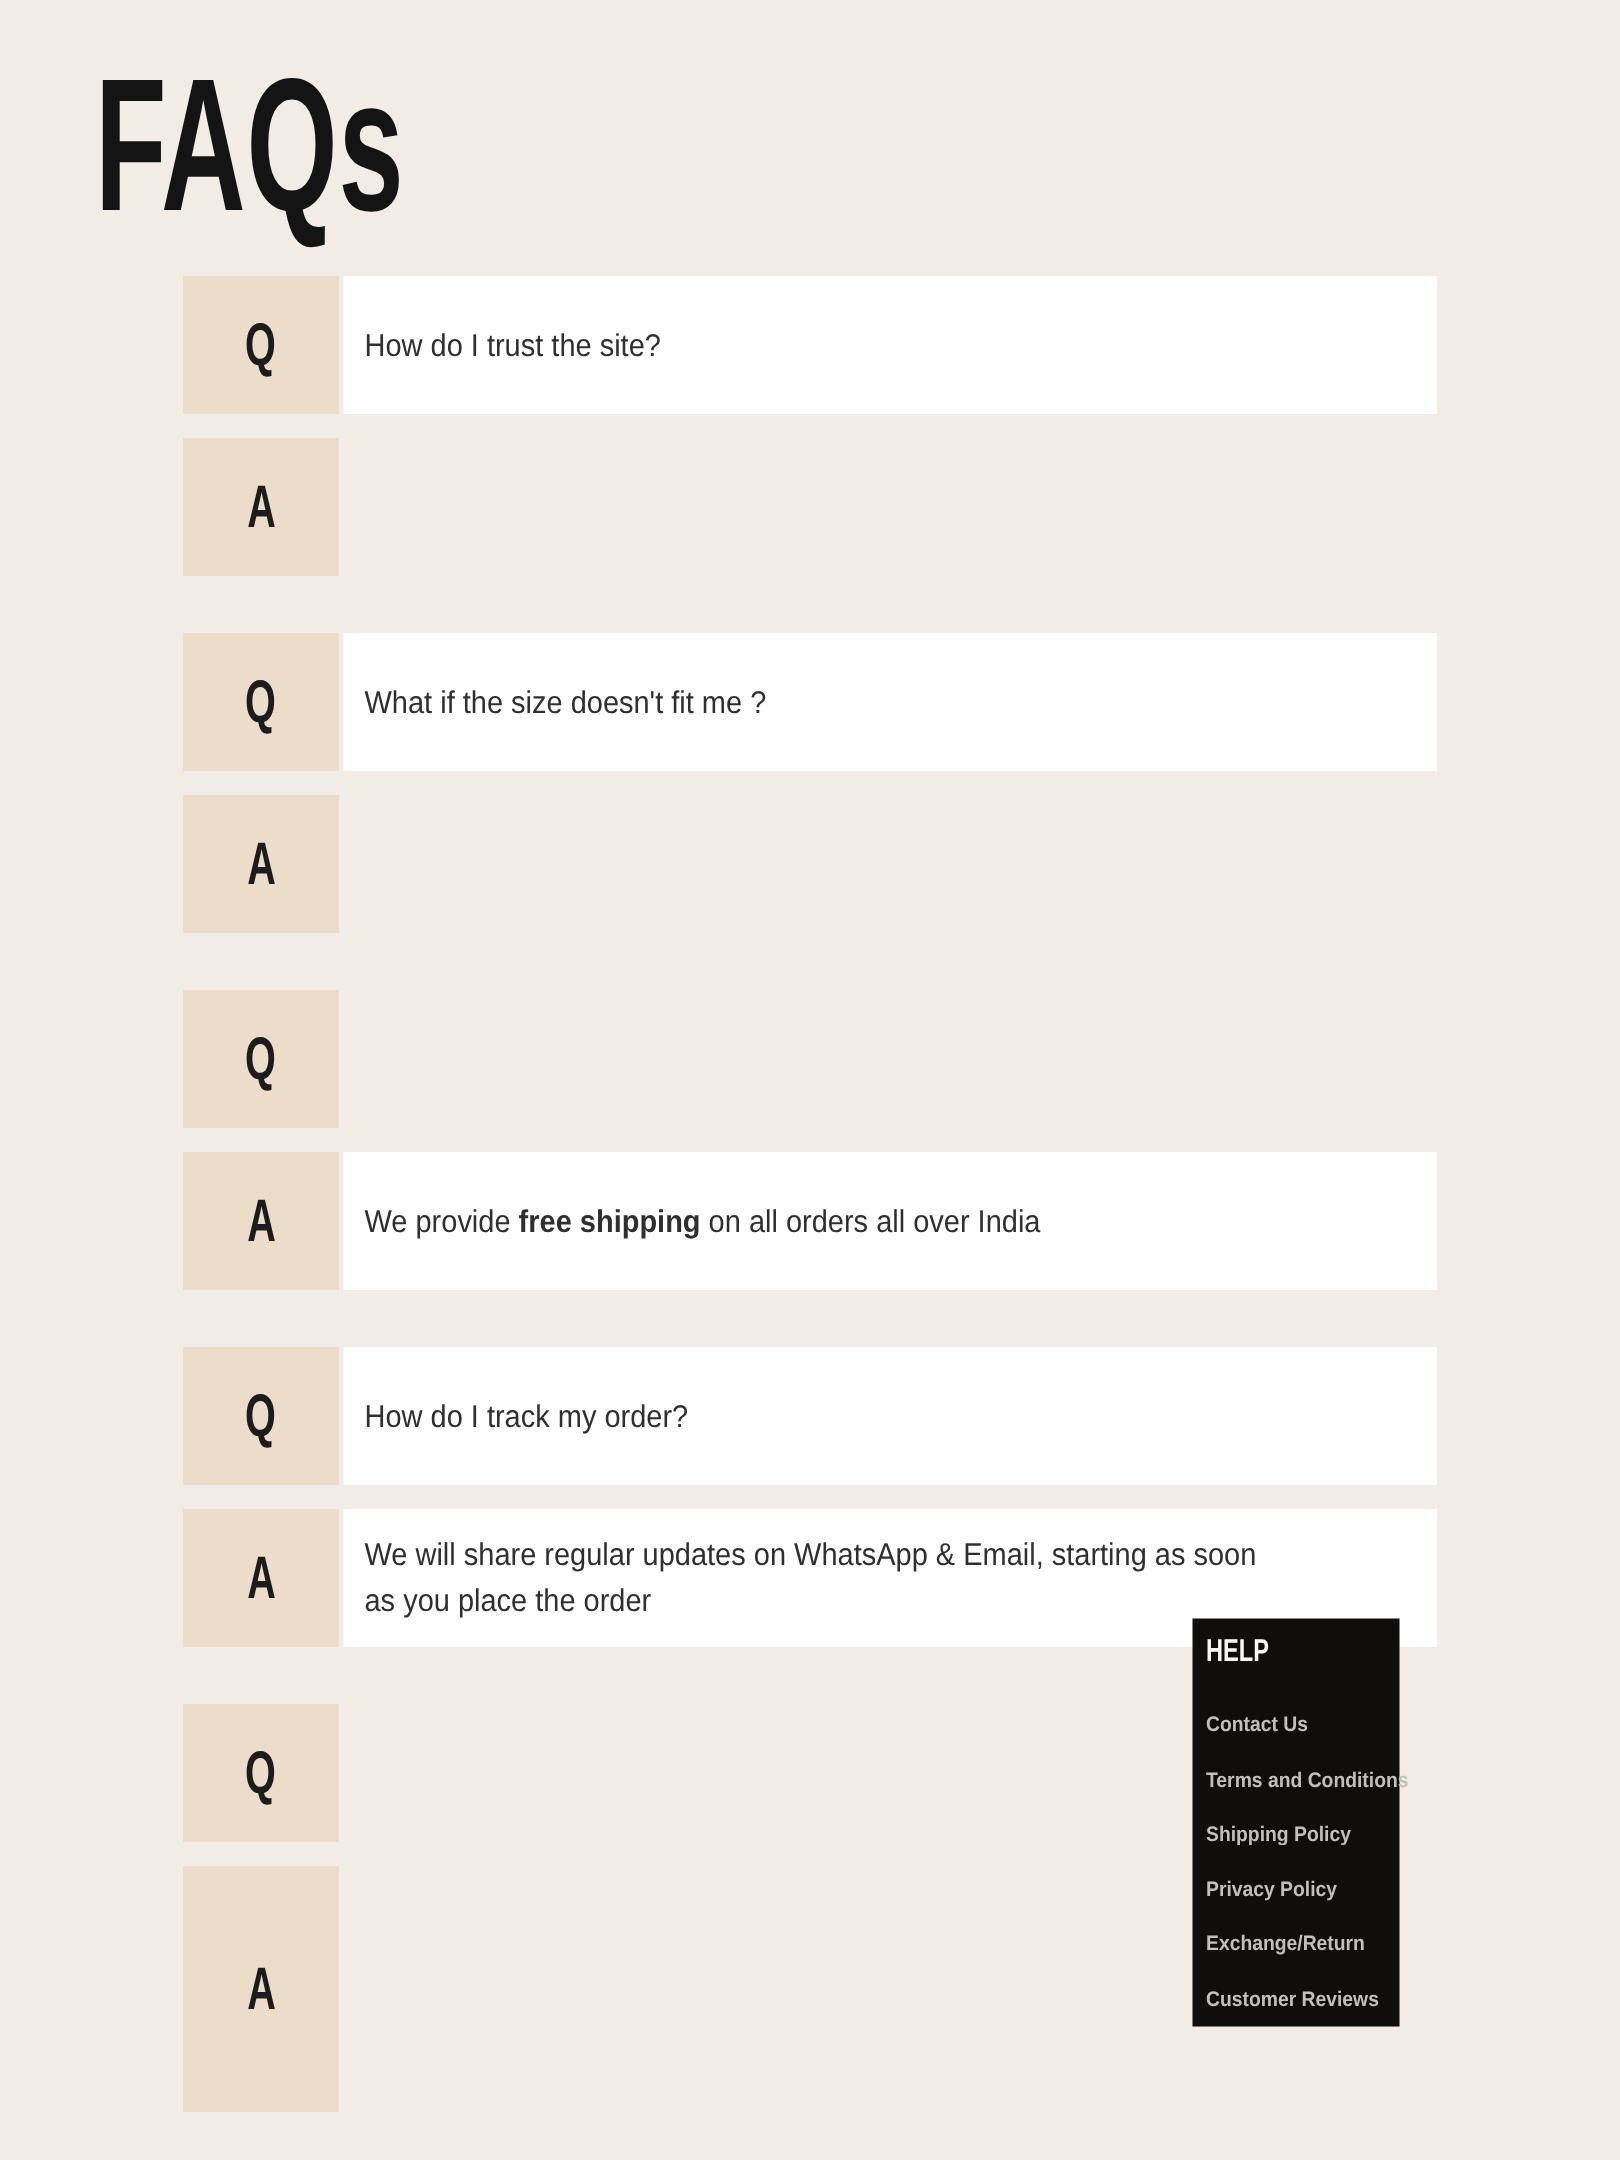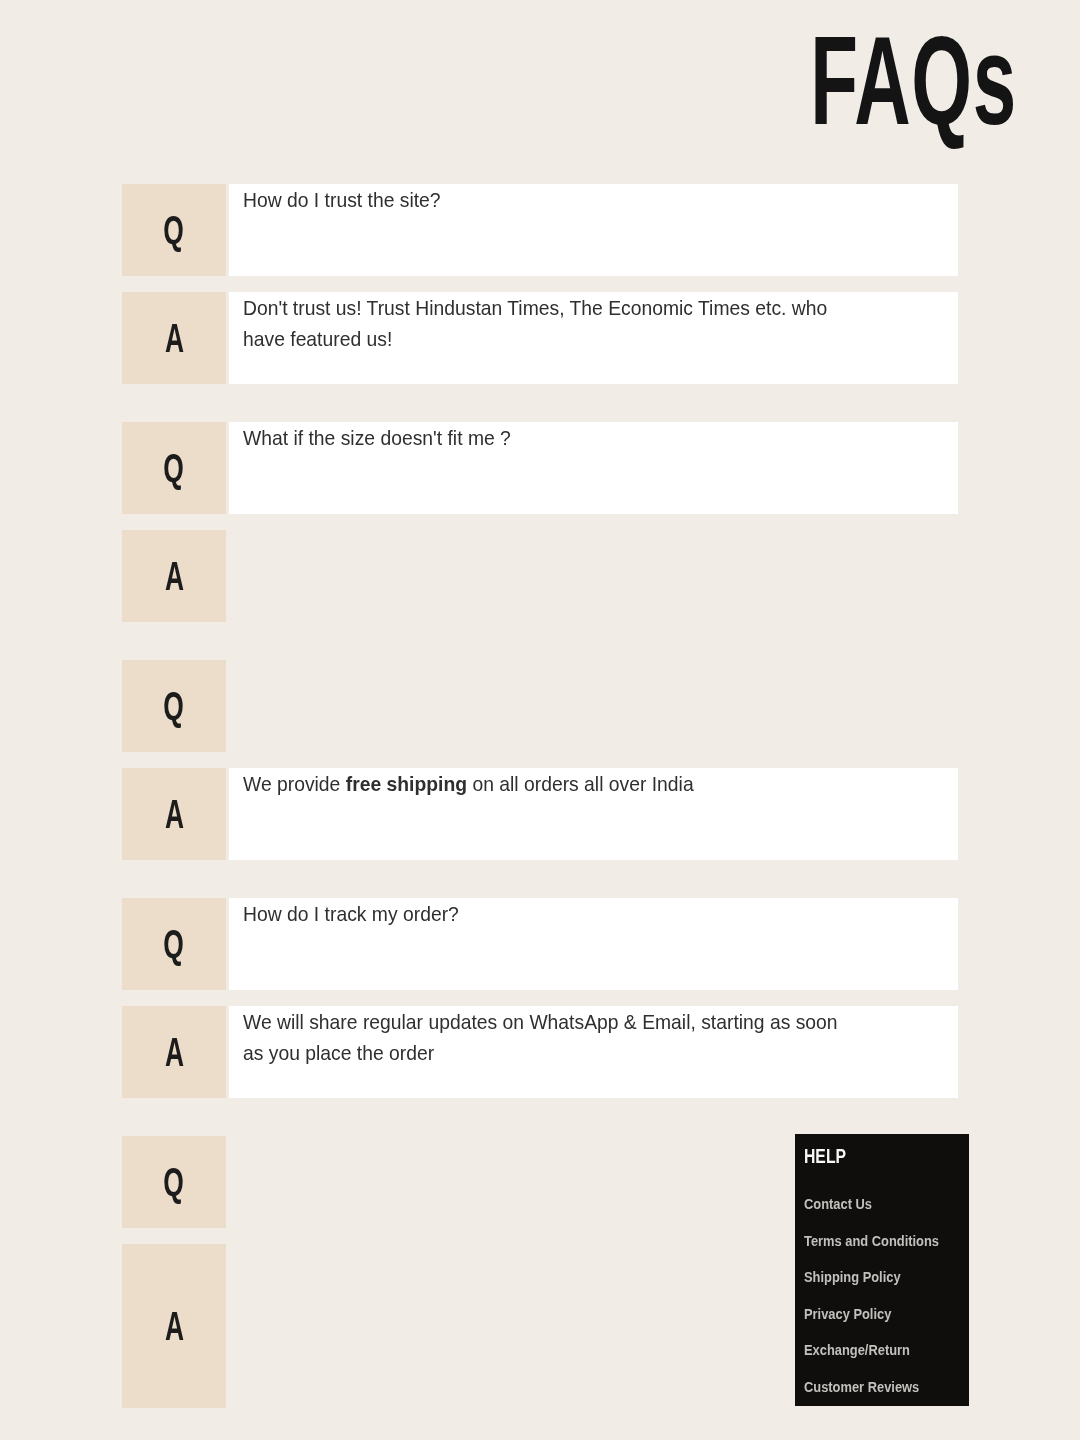--- a/index.html
+++ b/index.html
@@ -4,21 +4,21 @@
 <style>
   html, body { margin: 0; padding: 0; }
   body {
     width: 1080px; height: 1440px;
     background: var(--page-bg, #f2ece6);
     font-family: "Liberation Sans", sans-serif;
     position: relative; overflow: hidden;
   }
 
   
-  .title-wrap { text-align: right; padding-top: 18px; height: 140px; }
+  .title-wrap { text-align: left; padding-top: 34px; height: 140px; }
   .page-title {
     display: inline-block;
     font-size: 126px; font-weight: 700; line-height: 1;
     color: #141414; letter-spacing: 1px;
     transform: scaleX(0.62); transform-origin: 50% 50%;
   }
 
   
   .faq-list {
     position: absolute; left: 122px; top: 184px; width: 836px;
@@ -30,37 +30,37 @@
   .label {
     width: 104px; flex: 0 0 104px;
     background: var(--label-bg, #ecdcca);
     display: flex; align-items: center; justify-content: center;
     font-size: 40px; font-weight: 700; color: #1c1c1c;
   }
   .label .glyph { display:inline-block; transform: scaleX(0.66); }
   .card {
     flex: 1; margin-left: 3px;
     background: var(--card-bg, #ffffff);
-    display: flex; align-items: flex-start;
+    display: flex; align-items: center;
     padding: 0 14px; overflow: hidden;
   }
   .row-tall .card { align-items: flex-start; padding-top: 24px; }
   .lines {
     transform: scaleX(0.92); transform-origin: 0 50%;
     color: var(--text-color, #2f2f2f);
     font-size: 21px; line-height: 31px;
   }
   .row-tall .lines { transform-origin: 0 0; }
   .line { white-space: pre; }
   .line .b { font-weight: 700; }
 
   
   .help-box {
-    position: absolute; left: 795px; top: 1134px;
-    width: 174px; height: 272px; box-sizing: border-box;
+    position: absolute; left: 795px; top: 1079px;
+    width: 138px; height: 272px; box-sizing: border-box;
     background: var(--help-bg, #0f0e0c);
     padding: 11px 6px 0 9px;
   }
   .help-title {
     display: inline-block;
     color: #f7f7f7; font-size: 21px; font-weight: 700; line-height: 1;
     transform: scaleX(0.75); transform-origin: 0 50%;
   }
   .help-links { margin-top: 29px; display: flex; flex-direction: column; gap: 20.5px; }
   .help-link {
@@ -86,26 +86,20 @@
     <div class="card">
       <div class="lines">
           <div class="line"><span>How do I trust the site?</span></div>
         </div>
     </div>
   </div>
     <div class="row row-a">
     <div class="label">
         <span class="glyph">A</span>
       </div>
-    <div class="card">
-      <div class="lines">
-          <div class="line"><span>Don't trust us! Trust Hindustan Times, The Economic Times etc. who</span></div>
-          <div class="line"><span>have featured us!</span></div>
-        </div>
-    </div>
   </div>
     <div class="row row-q">
     <div class="label">
         <span class="glyph">Q</span>
       </div>
     <div class="card">
       <div class="lines">
           <div class="line"><span>What if the size doesn't fit me ?</span></div>
         </div>
     </div>

